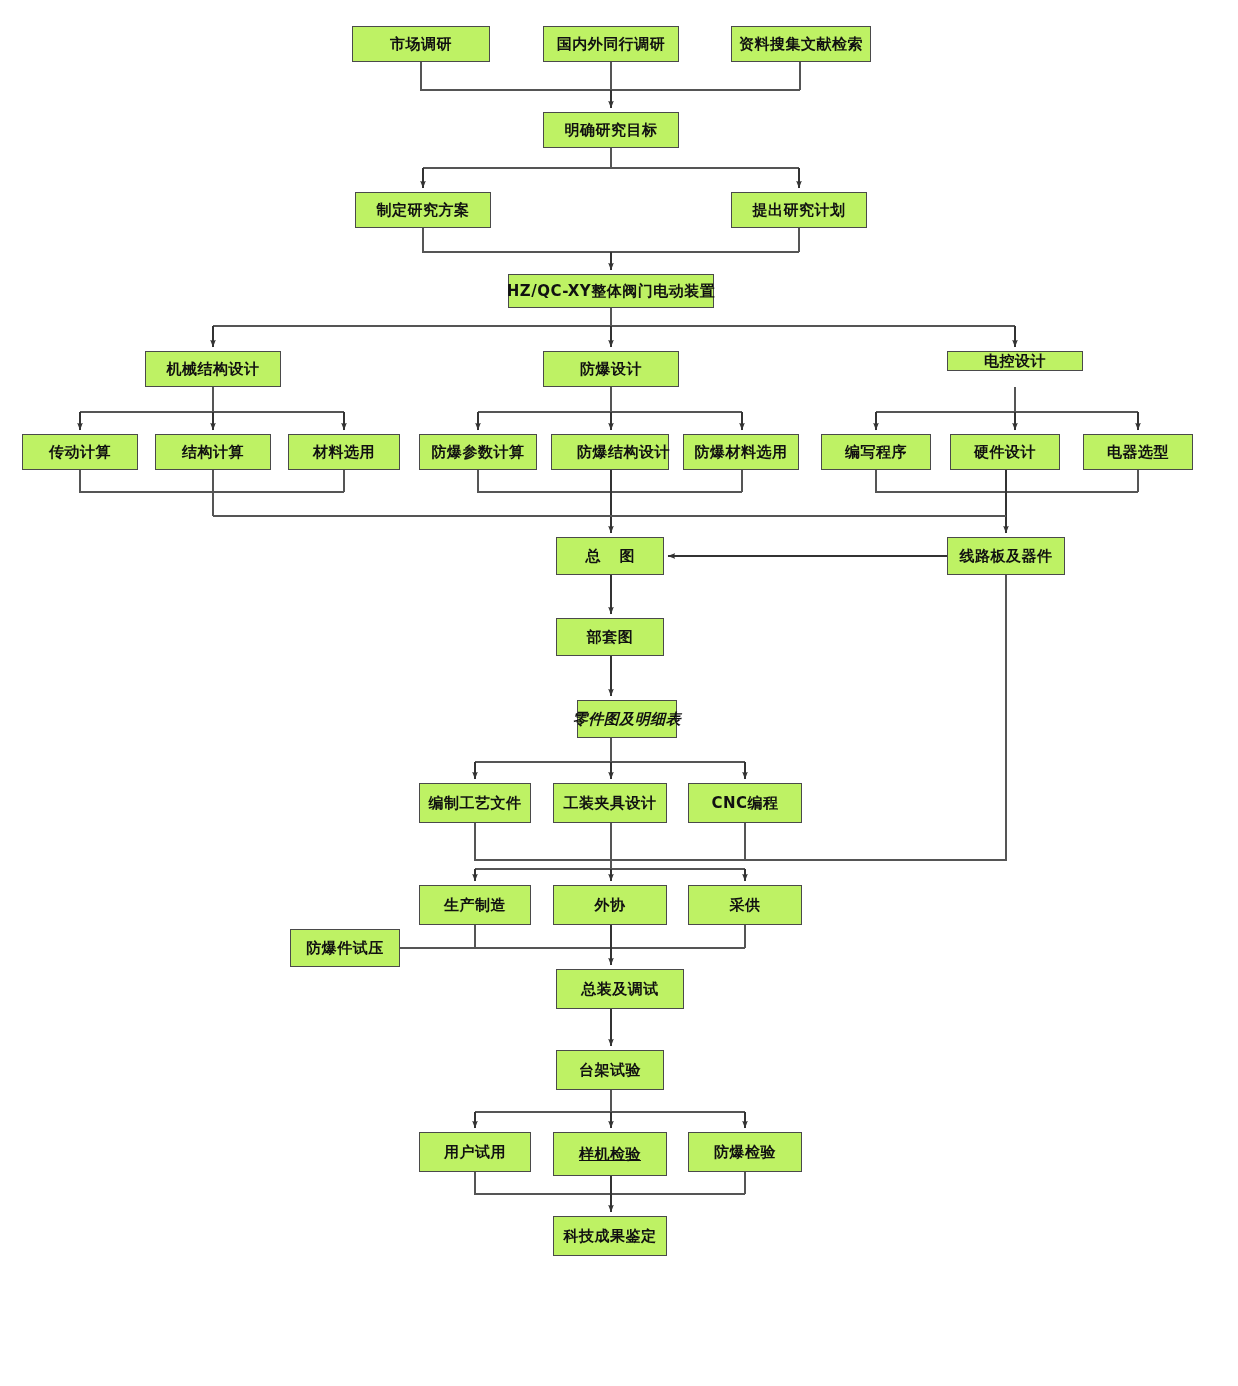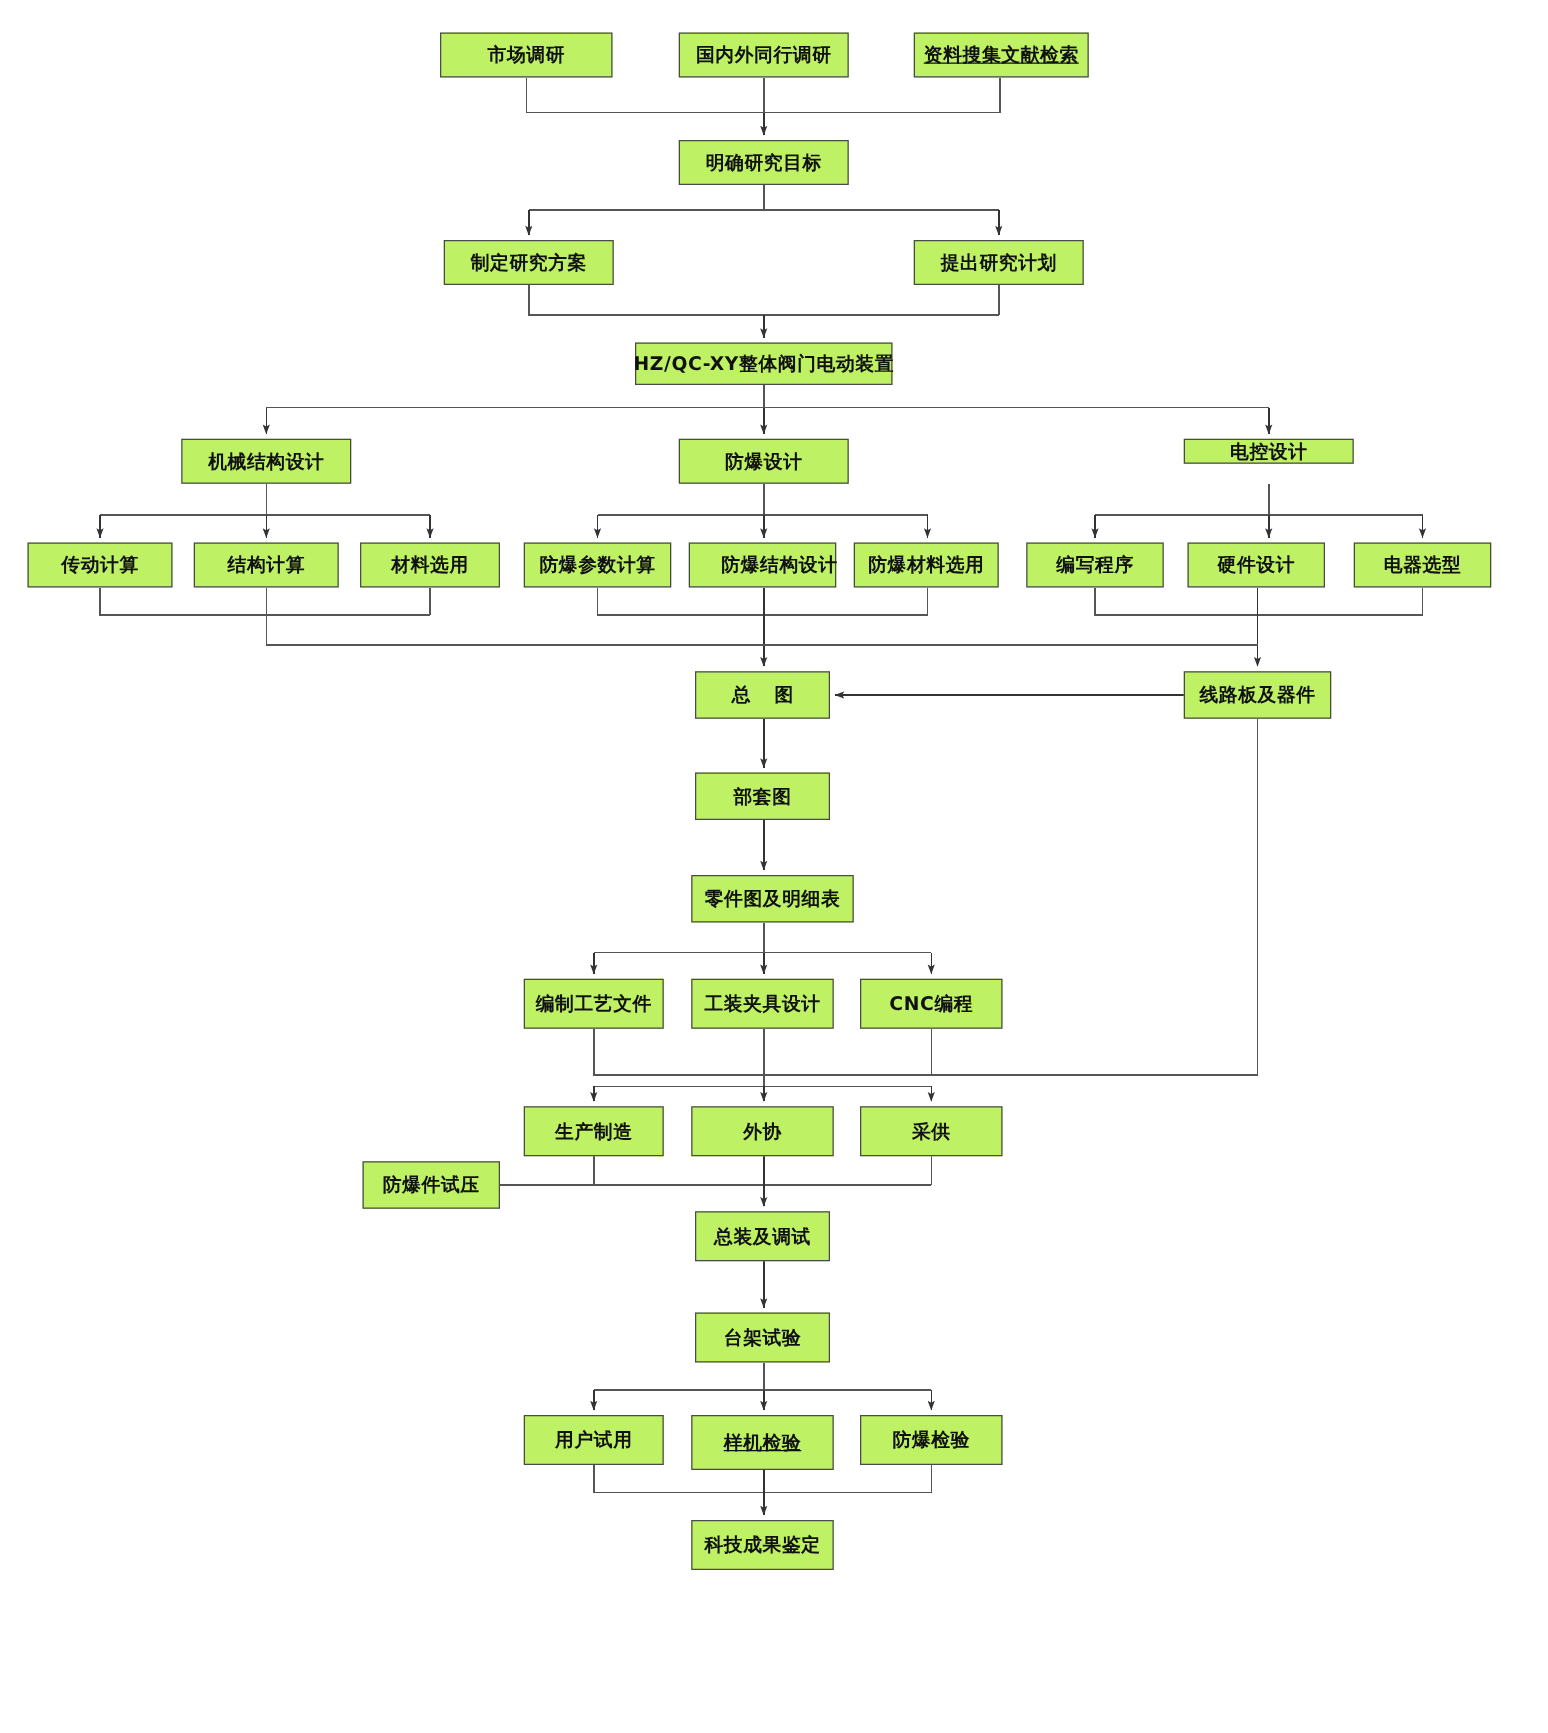--- a/index.html
+++ b/index.html
@@ -141,49 +141,49 @@
       <path d="M475,1172 L475,1194 L745,1194"></path>
       <path d="M745,1172 L745,1194"></path>
       <path d="M611,1172 L611,1212" marker-end="url(#arw)" stroke="#333333"></path>
 
     </g>
   </svg>
 
   <div id="nodes">
       <div class="node" style="left: 352px; top: 26px; width: 138px; height: 36px;">市场调研</div>
       <div class="node" style="left: 543px; top: 26px; width: 136px; height: 36px;">国内外同行调研</div>
-      <div class="node" style="left: 731px; top: 26px; width: 140px; height: 36px; text-decoration: underline;">资料搜集文献检索</div>
+      <div class="node" style="left: 731px; top: 26px; width: 140px; height: 36px;">资料搜集文献检索</div>
       <div class="node" style="left: 543px; top: 112px; width: 136px; height: 36px;">明确研究目标</div>
       <div class="node" style="left: 355px; top: 192px; width: 136px; height: 36px;">制定研究方案</div>
       <div class="node" style="left: 731px; top: 192px; width: 136px; height: 36px;">提出研究计划</div>
       <div class="node" style="left: 508px; top: 274px; width: 206px; height: 34px;">HZ/QC-XY整体阀门电动装置</div>
       <div class="node" style="left: 145px; top: 351px; width: 136px; height: 36px; text-align: center;">机械结构设计</div>
       <div class="node" style="left: 543px; top: 351px; width: 136px; height: 36px;">防爆设计</div>
       <div class="node" style="left: 947px; top: 351px; width: 136px; height: 20px;">电控设计</div>
       <div class="node" style="left: 22px; top: 434px; width: 116px; height: 36px;">传动计算</div>
       <div class="node" style="left: 155px; top: 434px; width: 116px; height: 36px;">结构计算</div>
       <div class="node" style="left: 288px; top: 434px; width: 112px; height: 36px;">材料选用</div>
       <div class="node" style="left: 419px; top: 434px; width: 118px; height: 36px;">防爆参数计算</div>
       <div class="node" style="left: 551px; top: 434px; width: 118px; height: 36px; padding-left: 27px;">防爆结构设计</div>
       <div class="node" style="left: 683px; top: 434px; width: 116px; height: 36px;">防爆材料选用</div>
       <div class="node" style="left: 821px; top: 434px; width: 110px; height: 36px;">编写程序</div>
       <div class="node" style="left: 950px; top: 434px; width: 110px; height: 36px;">硬件设计</div>
       <div class="node" style="left: 1083px; top: 434px; width: 110px; height: 36px;">电器选型</div>
       <div class="node wide-sp" style="left: 556px; top: 537px; width: 108px; height: 38px;">总  图</div>
       <div class="node" style="left: 947px; top: 537px; width: 118px; height: 38px;">线路板及器件</div>
       <div class="node" style="left: 556px; top: 618px; width: 108px; height: 38px;">部套图</div>
-      <div class="node" style="left: 553px; top: 700px; width: 130px; height: 38px;">零件图及明细表</div>
+      <div class="node" style="left: 577px; top: 700px; width: 100px; height: 38px; font-style: italic;">零件图及明细表</div>
       <div class="node" style="left: 419px; top: 783px; width: 112px; height: 40px;">编制工艺文件</div>
       <div class="node" style="left: 553px; top: 783px; width: 114px; height: 40px;">工装夹具设计</div>
       <div class="node" style="left: 688px; top: 783px; width: 114px; height: 40px;">CNC编程</div>
       <div class="node" style="left: 419px; top: 885px; width: 112px; height: 40px;">生产制造</div>
       <div class="node" style="left: 553px; top: 885px; width: 114px; height: 40px;">外协</div>
       <div class="node" style="left: 688px; top: 885px; width: 114px; height: 40px;">采供</div>
       <div class="node" style="left: 290px; top: 929px; width: 110px; height: 38px;">防爆件试压</div>
-      <div class="node" style="left: 556px; top: 969px; width: 108px; height: 40px; text-align: center;">总装及调试</div>
+      <div class="node" style="left: 556px; top: 969px; width: 128px; height: 40px; text-align: center;">总装及调试</div>
       <div class="node" style="left: 556px; top: 1050px; width: 108px; height: 40px;">台架试验</div>
       <div class="node" style="left: 419px; top: 1132px; width: 112px; height: 40px;">用户试用</div>
       <div class="node" style="left: 553px; top: 1132px; width: 114px; height: 44px; text-decoration: underline;">样机检验</div>
       <div class="node" style="left: 688px; top: 1132px; width: 114px; height: 40px;">防爆检验</div>
       <div class="node" style="left: 553px; top: 1216px; width: 114px; height: 40px;">科技成果鉴定</div>
     </div>
 
 </div>
 
 </body></html>

